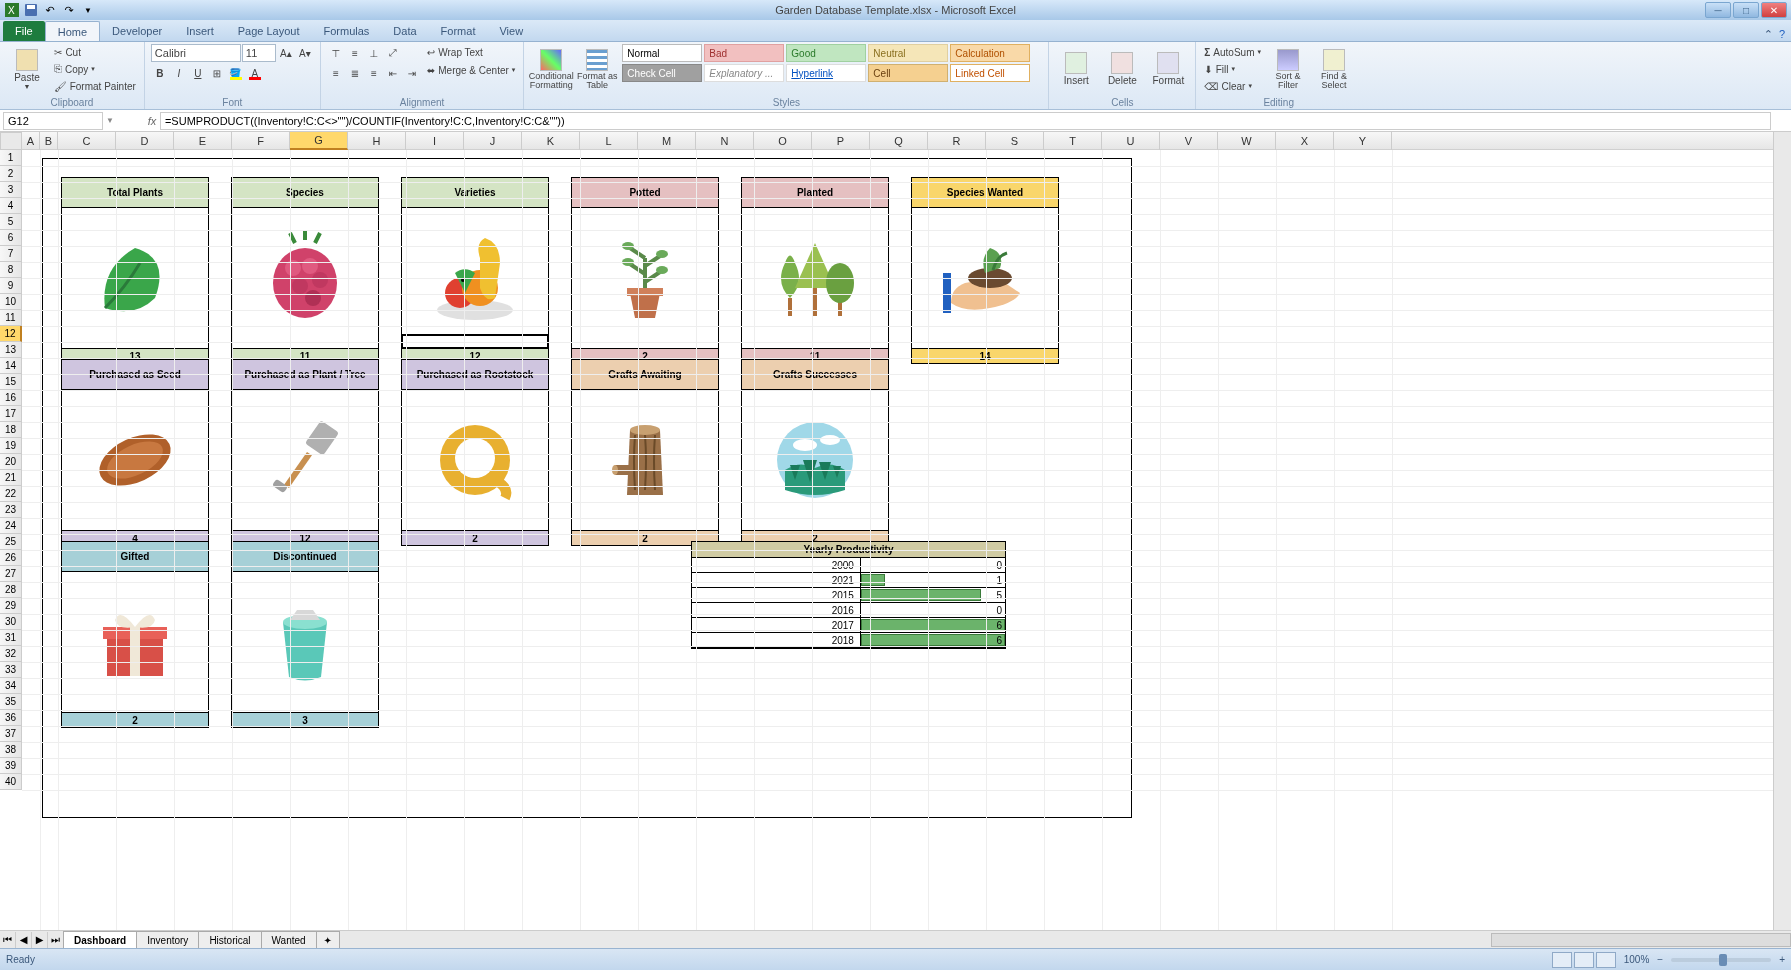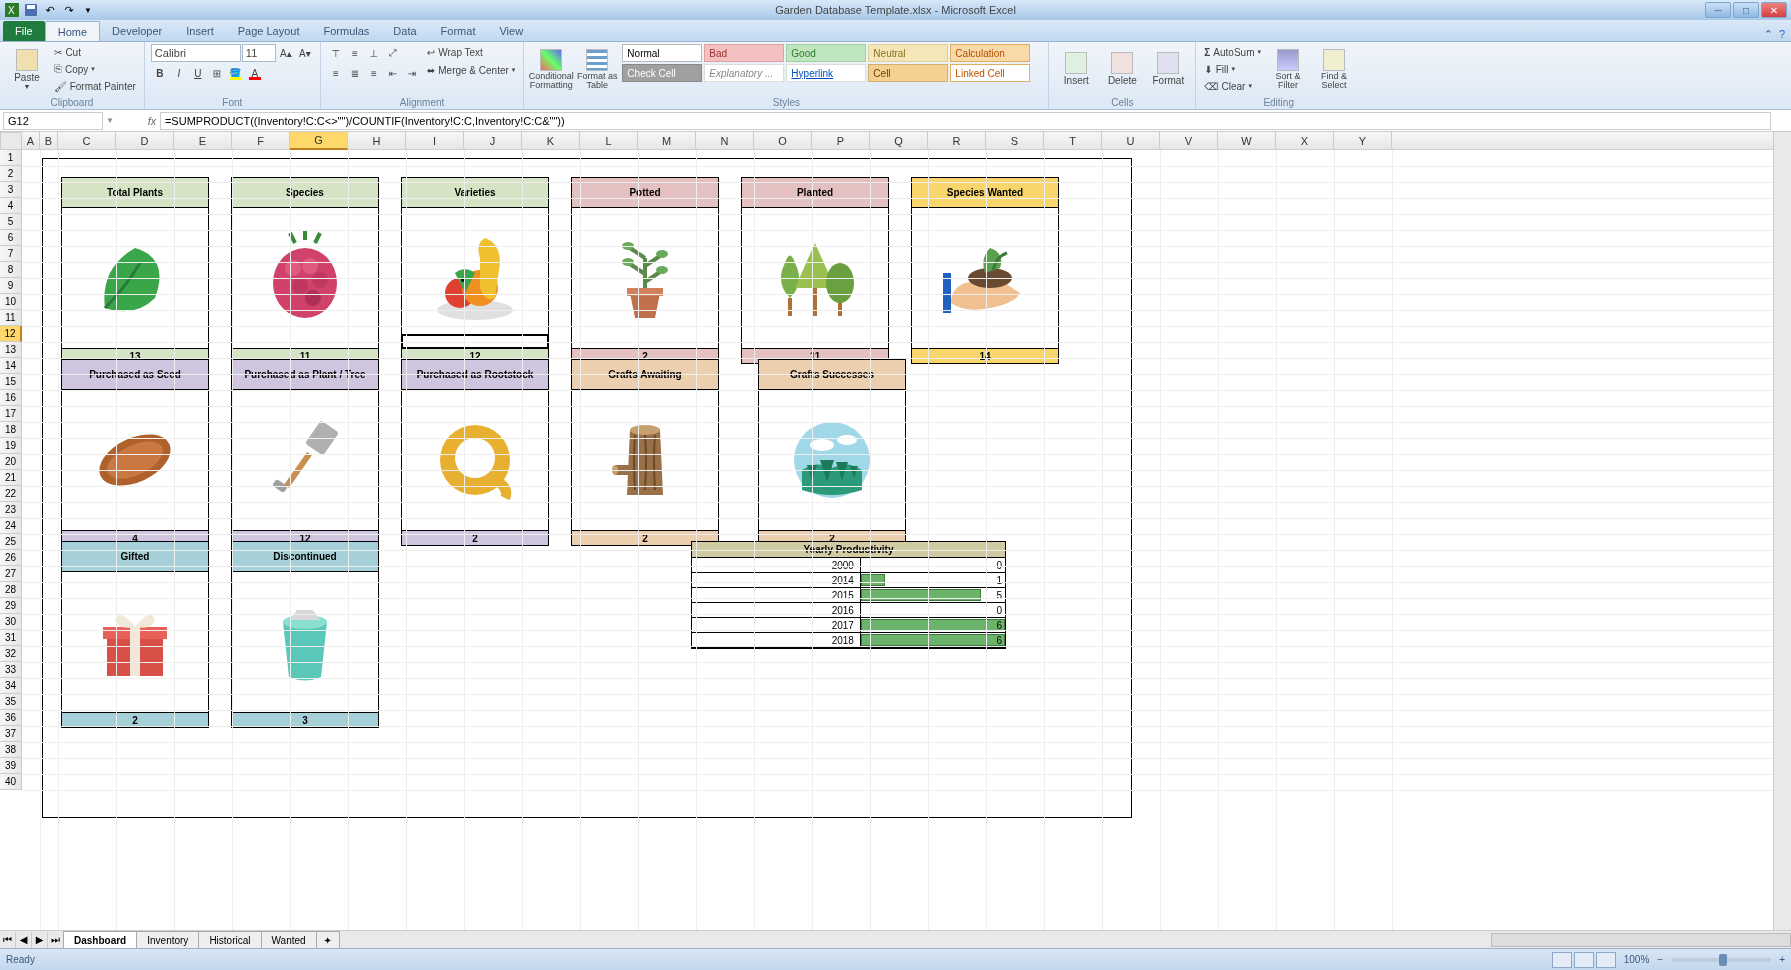--- a/index.html
+++ b/index.html
@@ -478,21 +478,21 @@
             <svg width="100" height="100" viewBox="0 0 100 100">
               <path d="M35 20 L65 20 L68 85 L32 85 Z" fill="#9a7048"></path>
               <path d="M40 25 Q38 50 40 80 M50 25 Q52 50 50 80 M60 25 Q58 50 60 80" stroke="#6a4a28" stroke-width="2" fill="none"></path>
               <ellipse cx="50" cy="20" rx="15" ry="5" fill="#c8a070"></ellipse>
               <rect x="20" y="55" width="15" height="10" fill="#9a7048"></rect>
               <ellipse cx="20" cy="60" rx="3" ry="5" fill="#c8a070"></ellipse>
             </svg>
           </div>
           <div class="cfoot head-peach">2</div>
         </div>
-        <div class="card" style="left: 715px; top: 200px;">
+        <div class="card" style="left: 698px; top: 200px;">
           <div class="chead head-peach">Grafts Successes</div>
           <div class="cbody">
             <svg width="100" height="100" viewBox="0 0 100 100">
               <circle cx="50" cy="50" r="38" fill="#a0d8e8"></circle>
               <path d="M20 60 Q35 50 50 58 Q65 50 80 60 L80 80 Q50 90 20 80 Z" fill="#2a9a7a"></path>
               <path d="M30 70 L25 55 L35 55 Z M45 72 L38 50 L52 50 Z M60 70 L54 52 L66 52 Z M72 68 L68 56 L76 56 Z" fill="#1a7a5a"></path>
               <ellipse cx="40" cy="35" rx="12" ry="6" fill="#fff"></ellipse>
               <ellipse cx="65" cy="30" rx="10" ry="5" fill="#fff"></ellipse>
             </svg>
           </div>
@@ -523,21 +523,21 @@
         </div>
         <div class="ytable" style="left: 648px; top: 382px; width: 315px;">
           <div class="yth">Yearly Productivity</div>
           <div class="yrow">
             <div class="ycell1">2000</div>
             <div class="ycell2">
               <span style="position:relative">0</span>
             </div>
           </div>
           <div class="yrow">
-            <div class="ycell1">2014</div>
+            <div class="ycell1">2021</div>
             <div class="ycell2">
               <div class="ybar" style="width:17%"></div>
               <span style="position:relative">1</span>
             </div>
           </div>
           <div class="yrow">
             <div class="ycell1">2015</div>
             <div class="ycell2">
               <div class="ybar" style="width:83%"></div>
               <span style="position:relative">5</span>

